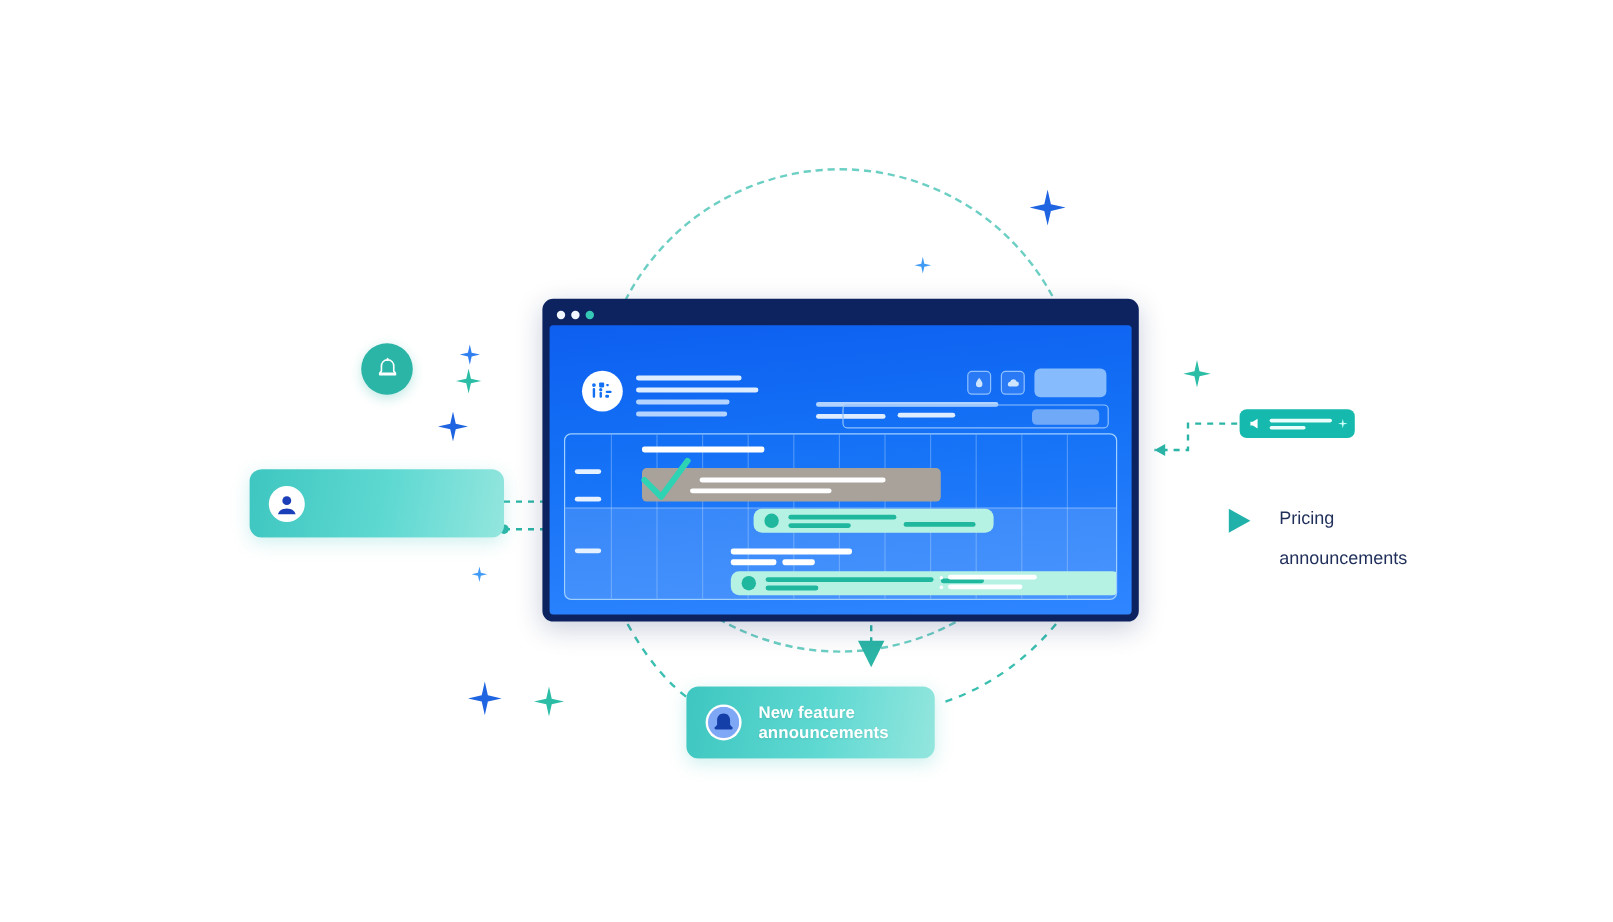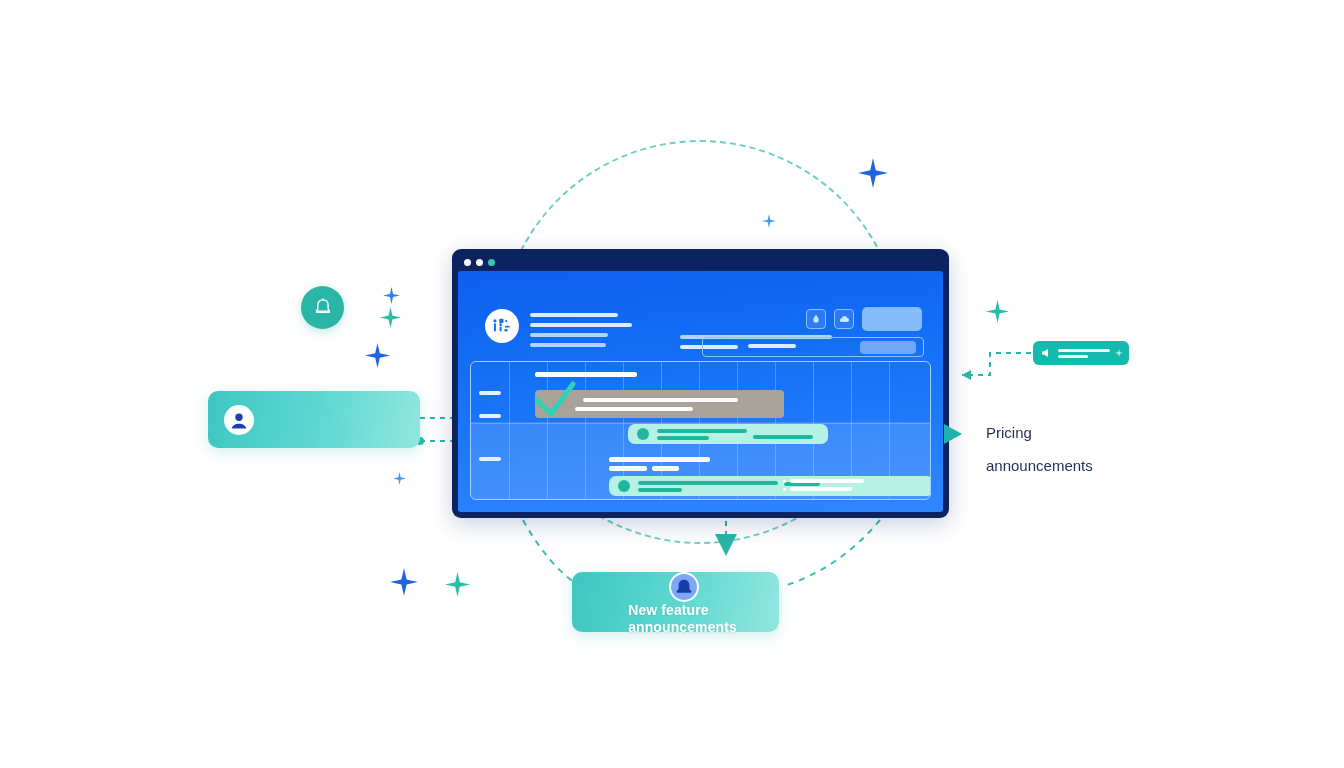--- a/index.html
+++ b/index.html
@@ -375,35 +375,35 @@
   <div class="chip-card" style="left:208px;top:391px;width:212px;height:57px;">
     <div class="avatar">
       <svg width="24" height="24" viewBox="0 0 24 24">
         <circle cx="12" cy="12" r="12" fill="#ffffff"></circle>
         <circle cx="12" cy="9.2" r="3.7" fill="#1a3fb8"></circle>
         <path d="M4.6 20.6 a7.6 6.4 0 0 1 14.8 0 Z" fill="#1a3fb8"></path>
       </svg>
     </div>
   </div>
 
-  <div class="chip-card" style="left:572px;top:572px;width:207px;height:60px;flex-direction:column;">
+  <div class="chip-card" style="left:572px;top:572px;width:207px;height:60px;">
     <div class="avatar">
       <svg width="26" height="26" viewBox="0 0 24 24">
         <circle cx="12" cy="12" r="12" fill="#7ea8f5"></circle>
         <path d="M12 5.2 c-3.1 0 -5 2.2 -5 5.2 v3.4 l-1.5 2 h13 l-1.5 -2 v-3.4 c0 -3 -1.9 -5.2 -5 -5.2 Z" fill="#153fa8"></path>
         <rect x="5" y="15.4" width="14" height="2" rx="1" fill="#153fa8"></rect>
       </svg>
     </div>
     <div class="ctext">
       <div>New feature</div>
       <div>announcements</div>
     </div>
   </div>
 
-  <div class="side-label" style="left:940px;top:416px;">
+  <div class="side-label" style="left:1020px;top:416px;">
     <svg width="24" height="24" viewBox="0 0 24 24" style="margin-top:6px">
       <polygon points="4,2 22,12 4,22" fill="#20b2aa"></polygon>
     </svg>
     <div class="ltext">
       <div>Pricing</div>
       <div>announcements</div>
     </div>
   </div>
 
 </div>

